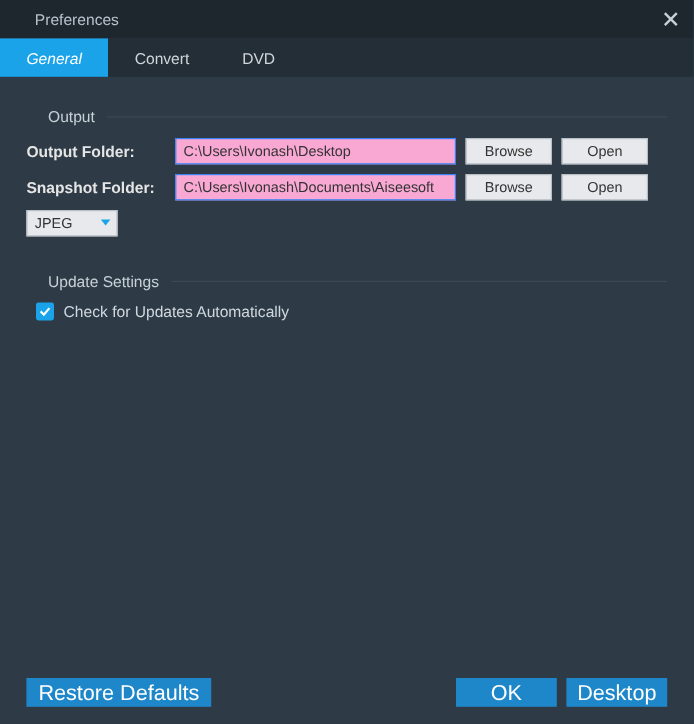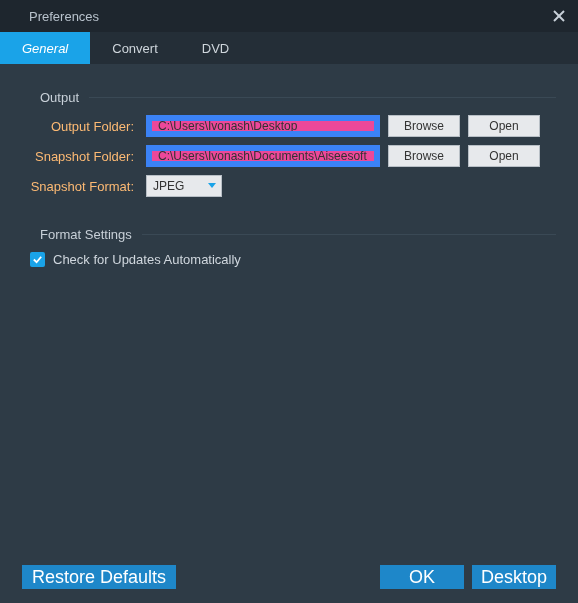--- a/index.html
+++ b/index.html
@@ -58,29 +58,29 @@
   .section-header .label { padding-left: 18px; }
 
   .row {
     display: flex;
     align-items: center;
     margin: 4px 0 8px 0;
     gap: 8px;
   }
   .row .lbl {
     width: 116px;
-    text-align: right;
-    color: #fdba74;
+    color: #e5e5e5;
     font-size: 13px;
     padding-right: 4px;
+    font-weight: bold;
   }
   input.path {
     height: 22px;
-    background: #ec4899;
-    border: 6px solid #3b82f6;
+    background: #f9a8d4;
+    border: 1px solid #3b82f6;
     color: #333;
     font-size: 12px;
     padding: 0 6px;
     width: 234px;
   }
   .btn {
     height: 22px;
     min-width: 72px;
     background: #e7e9ec;
     border: 1px solid #b8bfc6;
@@ -178,35 +178,34 @@
   </div>
 
   <div class="row">
     <span class="lbl">Snapshot Folder:</span>
     <input class="path" type="text" value="C:\Users\Ivonash\Documents\Aiseesoft" style="">
     <div class="btn">Browse</div>
     <div class="btn">Open</div>
   </div>
 
   <div class="row">
-    <span class="lbl">Snapshot Format:</span>
     <div class="select">
       <span>JPEG</span>
       <span class="arrow">
         <svg viewBox="0 0 10 10">
             <polygon points="1,3 9,3 5,8"></polygon>
           </svg>
       </span>
     </div>
   </div>
 
   <div style="height:14px"></div>
 
   <div class="section-header">
-    <span class="label">Format Settings</span>
+    <span class="label">Update Settings</span>
     <span class="line"></span>
   </div>
 
   <div class="checkbox-row">
     <span class="chk">
       <svg viewBox="0 0 12 12">
           <polyline points="2,6 5,9 10,3"></polyline>
         </svg>
     </span>
     <span>Check for Updates Automatically</span>

